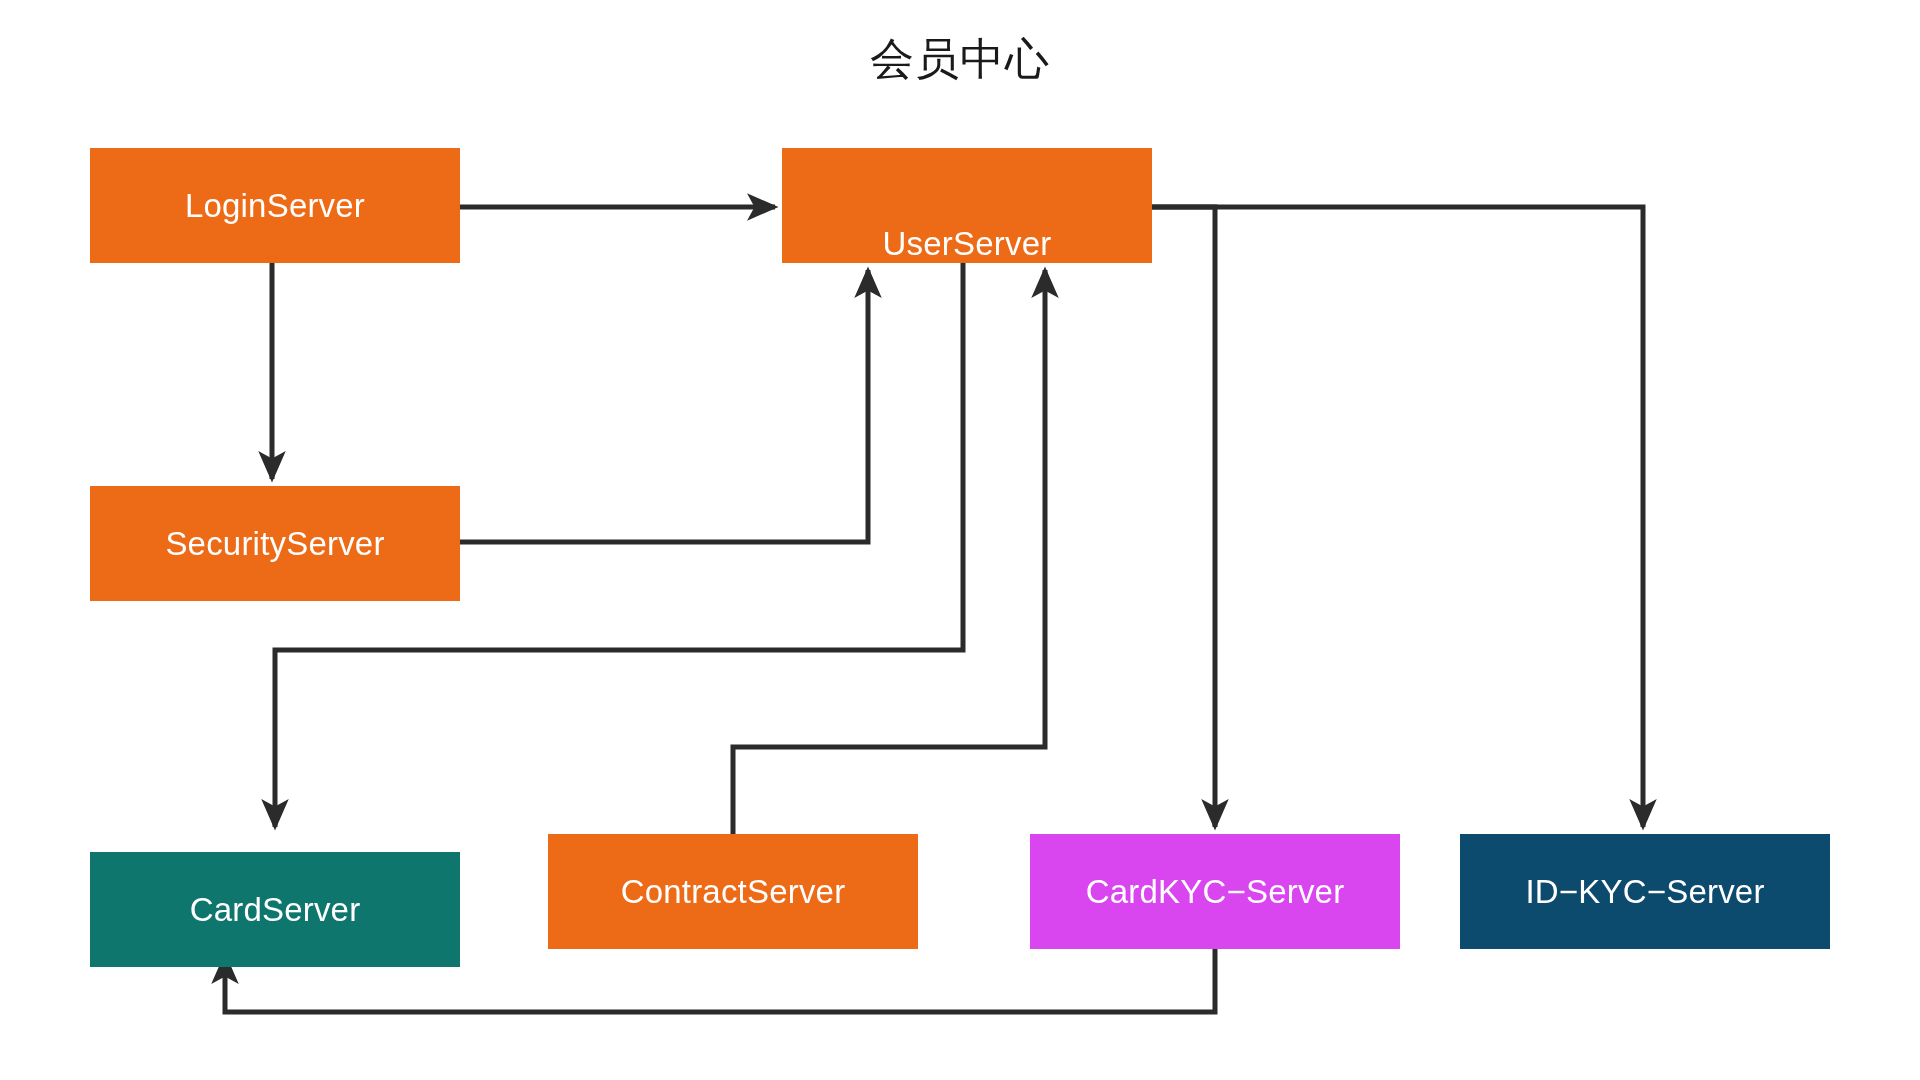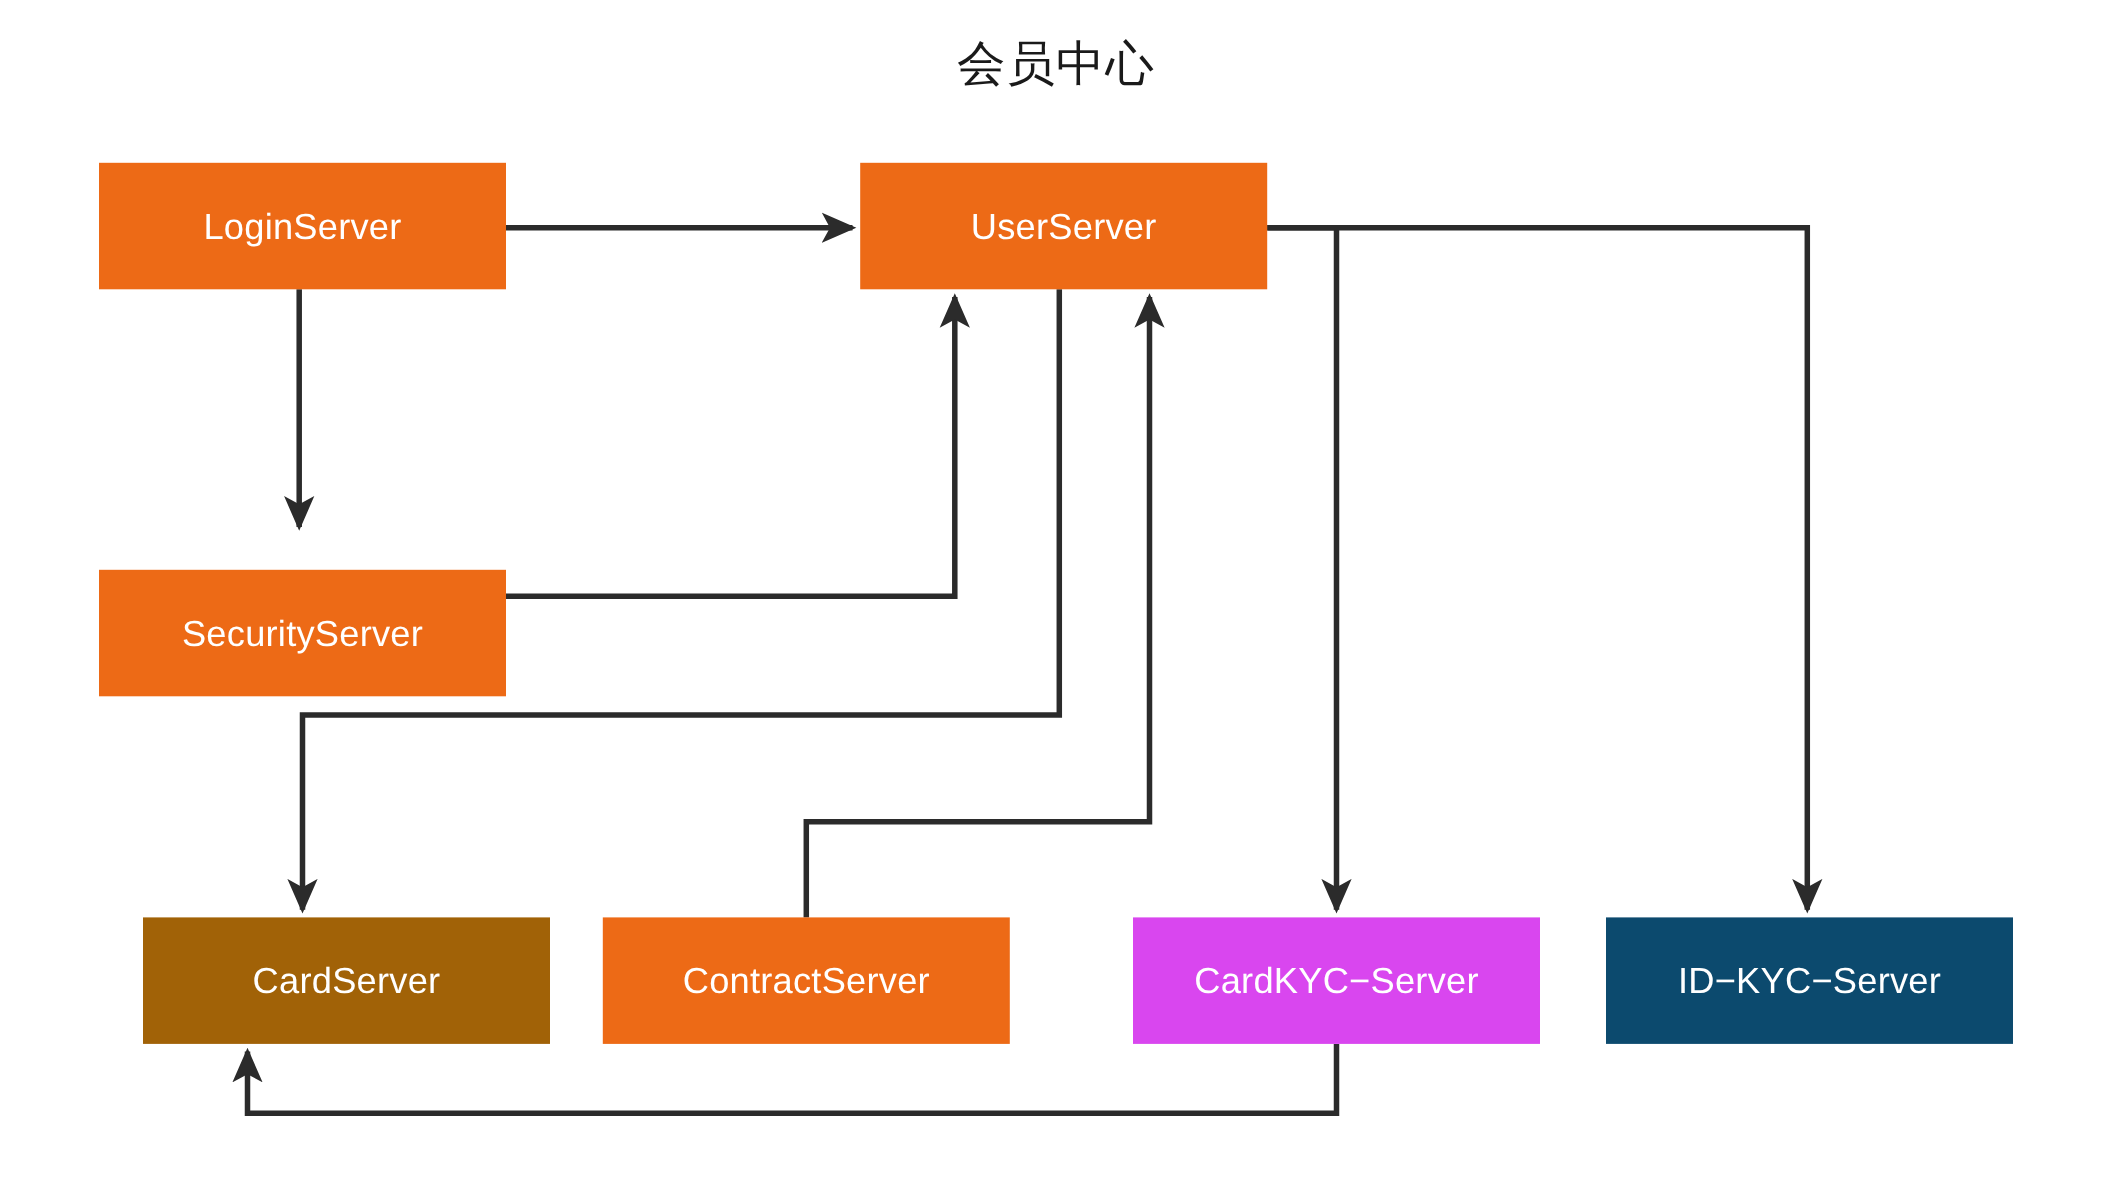--- a/index.html
+++ b/index.html
@@ -78,27 +78,27 @@
         <polyline points="1152,207 1215,207 1215,827" fill="none" marker-end="url(#arrowhead)"></polyline>
         <polyline points="1152,207 1643,207 1643,827" fill="none" marker-end="url(#arrowhead)"></polyline>
         <polyline points="1215,949 1215,1012 225,1012 225,956" fill="none" marker-end="url(#arrowhead)"></polyline>
       </g>
   </svg>
 
   <div id="node-layer">
       <div class="node" style="left: 90px; top: 148px; width: 370px; height: 115px; background: rgb(237, 106, 22); color: rgb(255, 255, 255);">
         <span class="node-label">LoginServer</span>
       </div>
-      <div class="node" style="left: 782px; top: 148px; width: 370px; height: 115px; background: rgb(237, 106, 22); color: rgb(255, 255, 255);">
+      <div class="node" style="left: 782px; top: 148px; width: 370px; height: 115px; background: rgb(237, 106, 22); color: rgb(255, 255, 255); align-items: flex-end;">
         <span class="node-label">UserServer</span>
       </div>
-      <div class="node" style="left: 90px; top: 486px; width: 370px; height: 115px; background: rgb(237, 106, 22); color: rgb(255, 255, 255); margin-top: 32px;">
+      <div class="node" style="left: 90px; top: 486px; width: 370px; height: 115px; background: rgb(237, 106, 22); color: rgb(255, 255, 255);">
         <span class="node-label">SecurityServer</span>
       </div>
-      <div class="node" style="left: 90px; top: 834px; width: 370px; height: 115px; background: #a16207; color: rgb(255, 255, 255); margin-left: 40px;">
+      <div class="node" style="left: 90px; top: 852px; width: 370px; height: 115px; background: #0f766e; color: rgb(255, 255, 255);">
         <span class="node-label">CardServer</span>
       </div>
       <div class="node" style="left: 548px; top: 834px; width: 370px; height: 115px; background: rgb(237, 106, 22); color: rgb(255, 255, 255); text-align: right;">
         <span class="node-label">ContractServer</span>
       </div>
       <div class="node" style="left: 1030px; top: 834px; width: 370px; height: 115px; background: #d946ef; color: rgb(255, 255, 255);">
         <span class="node-label">CardKYC−Server</span>
       </div>
       <div class="node" style="left: 1460px; top: 834px; width: 370px; height: 115px; background: #0c4a6e; color: rgb(255, 255, 255);">
         <span class="node-label">ID−KYC−Server</span>

